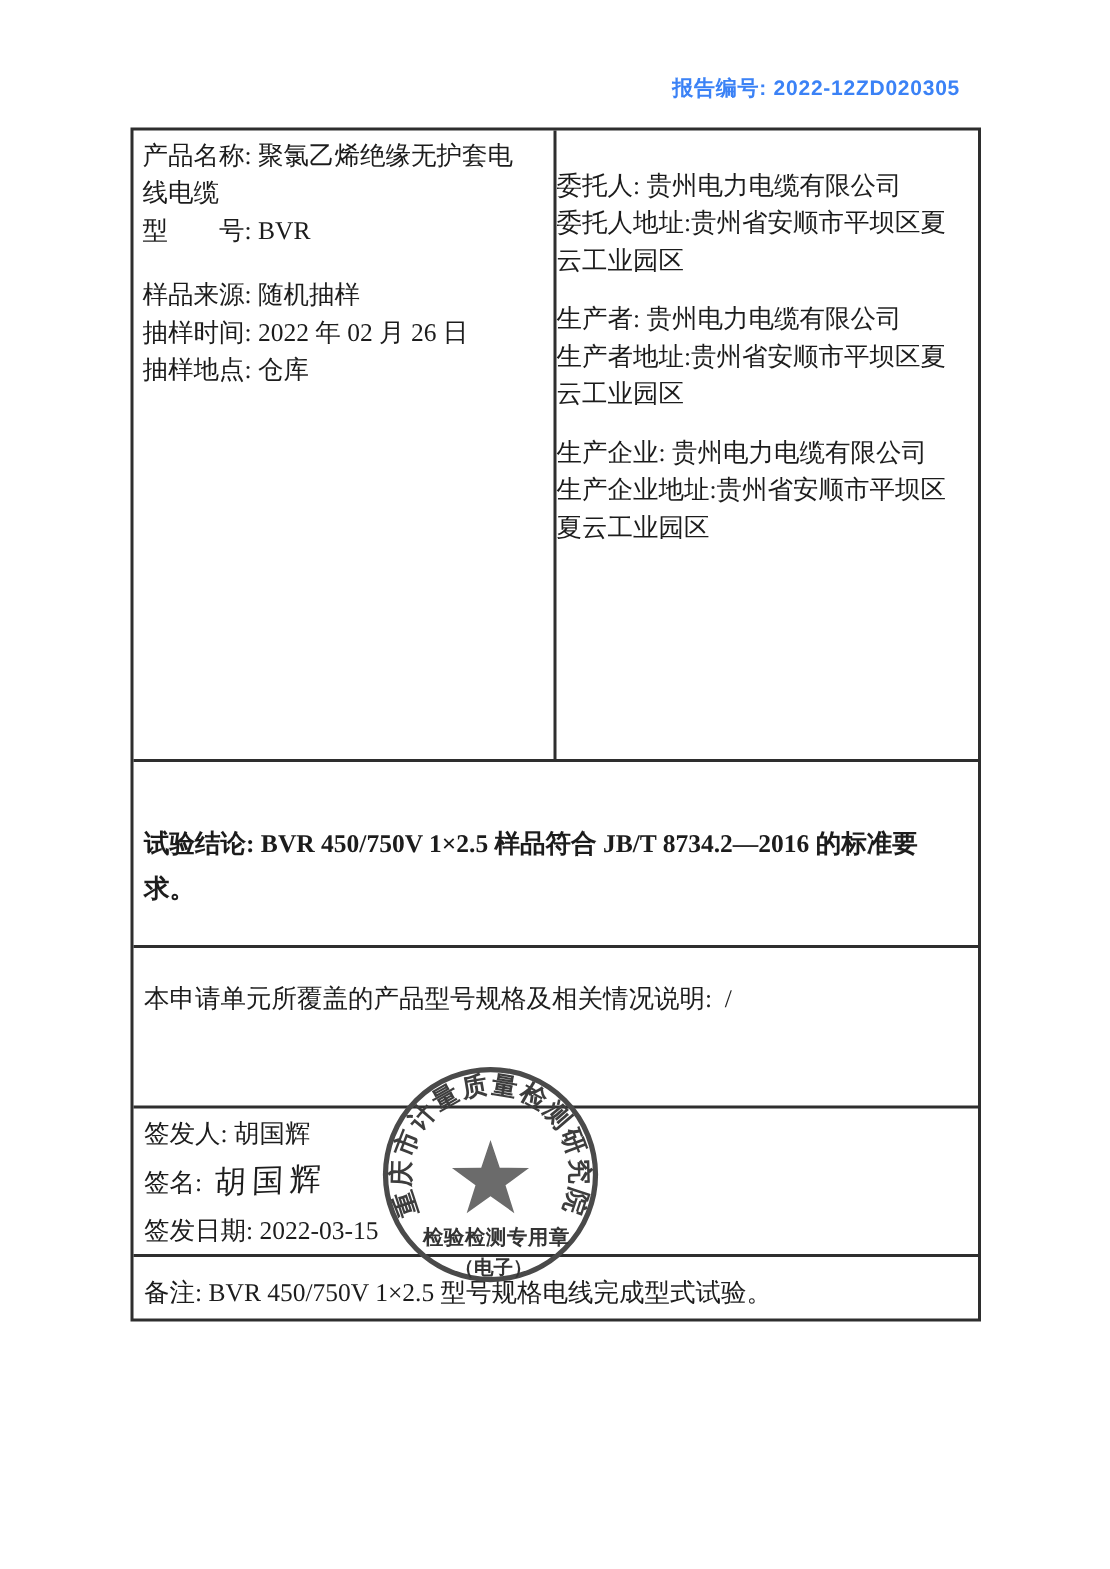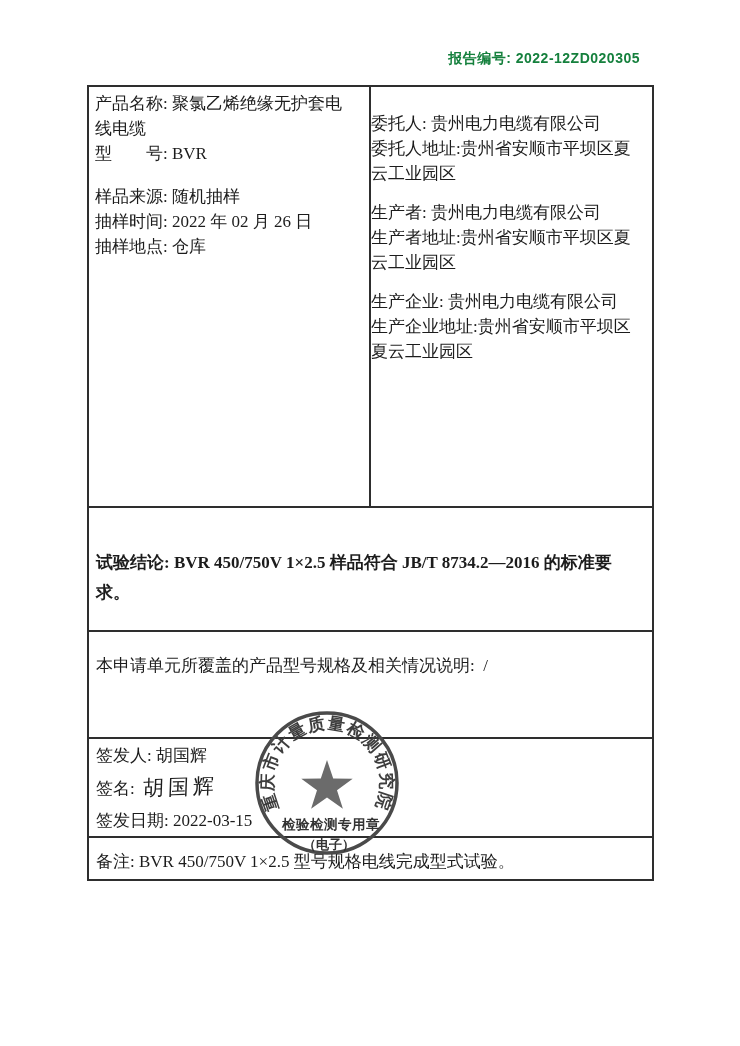--- a/index.html
+++ b/index.html
@@ -11,21 +11,21 @@
     color:#1c1c1c;
     overflow:hidden;
   }
   .report-no{
     position:absolute;
     top:50px;right:100px;
     font-family:"Liberation Sans","DejaVu Sans",sans-serif;
     font-weight:bold;
     font-size:14px;
     letter-spacing:0.5px;
-    color:#15803d;
+    color:#3b82f6;
     white-space:pre;
   }
   .doc-table{
     position:absolute;
     left:87px;top:85px;
     width:567px;height:796px;
     border:2px solid #2e2e2e;
     box-sizing:border-box;
     font-size:17px;
   }

